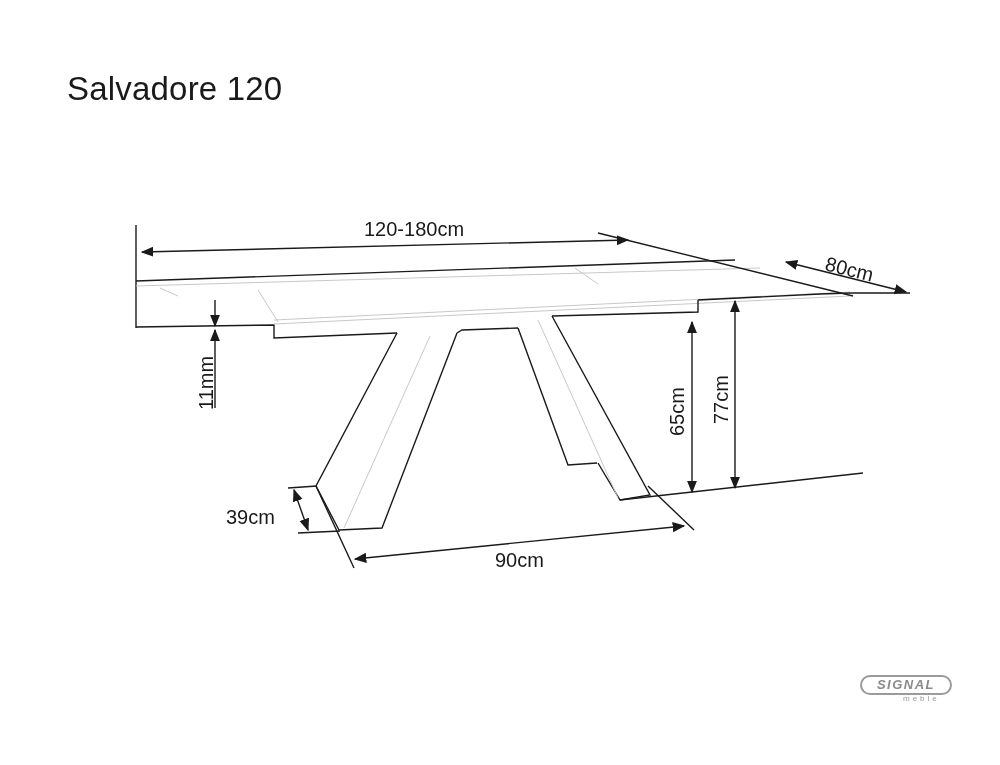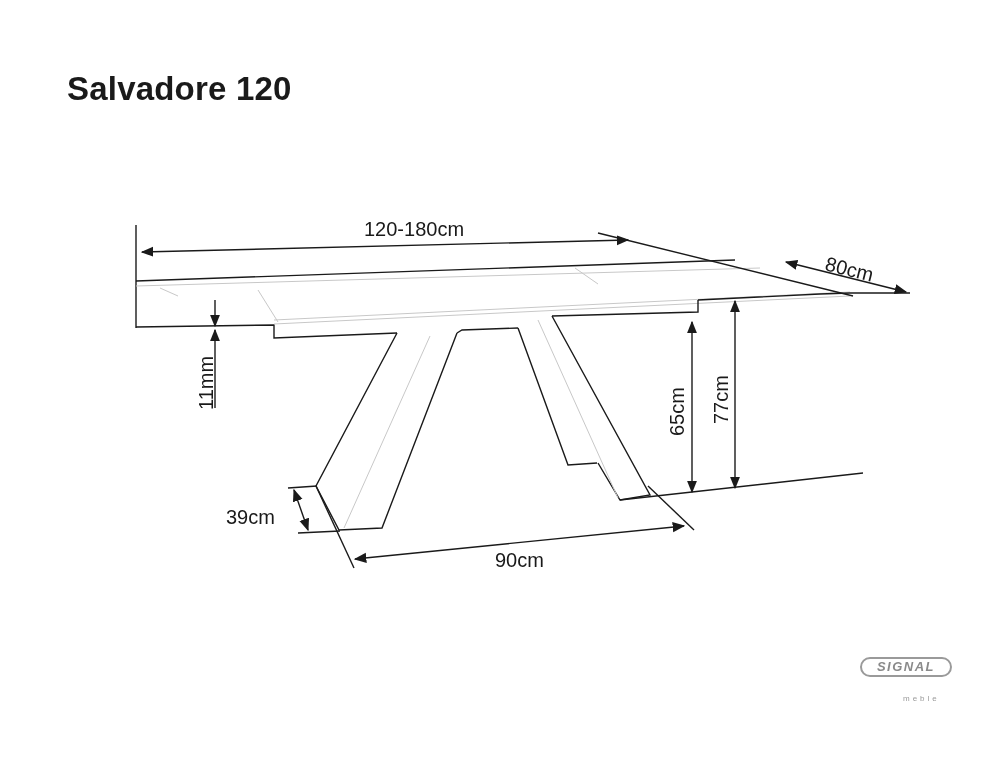--- a/index.html
+++ b/index.html
@@ -1,23 +1,23 @@
 <!DOCTYPE html>
 <html><head>
 <meta charset="utf-8">
 <style>
   html, body { margin:0; padding:0; background:#ffffff; }
   body { width:1000px; height:765px; position:relative; overflow:hidden;
          font-family:"Liberation Sans", sans-serif; color:#1a1a1a; }
-  .title { position:absolute; left:67px; top:70px; font-size:33px; font-weight:bold; letter-spacing:0.2px; }
+  .title { position:absolute; left:67px; top:70px; font-size:33px; font-weight:normal; letter-spacing:0.2px; }
   svg.drawing { position:absolute; left:0; top:0; }
   .ln { stroke:#1a1a1a; stroke-width:1.4; fill:none; }
   .lnl { stroke:#c8c8c8; stroke-width:1; fill:none; }
   .lbl { font-family:"Liberation Sans", sans-serif; font-size:20px; fill:#1a1a1a; }
-  .logo { position:absolute; left:860px; top:657px; width:92px; height:20px; border:2px solid #9a9a9a;
+  .logo { position:absolute; left:860px; top:675px; width:92px; height:20px; border:2px solid #9a9a9a;
           border-radius:11px; box-sizing:border-box; text-align:center; }
   .logo-main { font-family:"Liberation Sans", sans-serif; font-weight:bold; font-style:italic; font-size:13px;
                color:#8a8a8a; letter-spacing:1.5px; line-height:16px; }
   .logo-sub { position:absolute; left:903px; top:694px; font-size:8px; letter-spacing:3px; color:#9a9a9a;
               font-family:"Liberation Sans", sans-serif;text-align:right; }
 </style>
 </head>
 <body>
 
 <div class="title">Salvadore 120</div>

